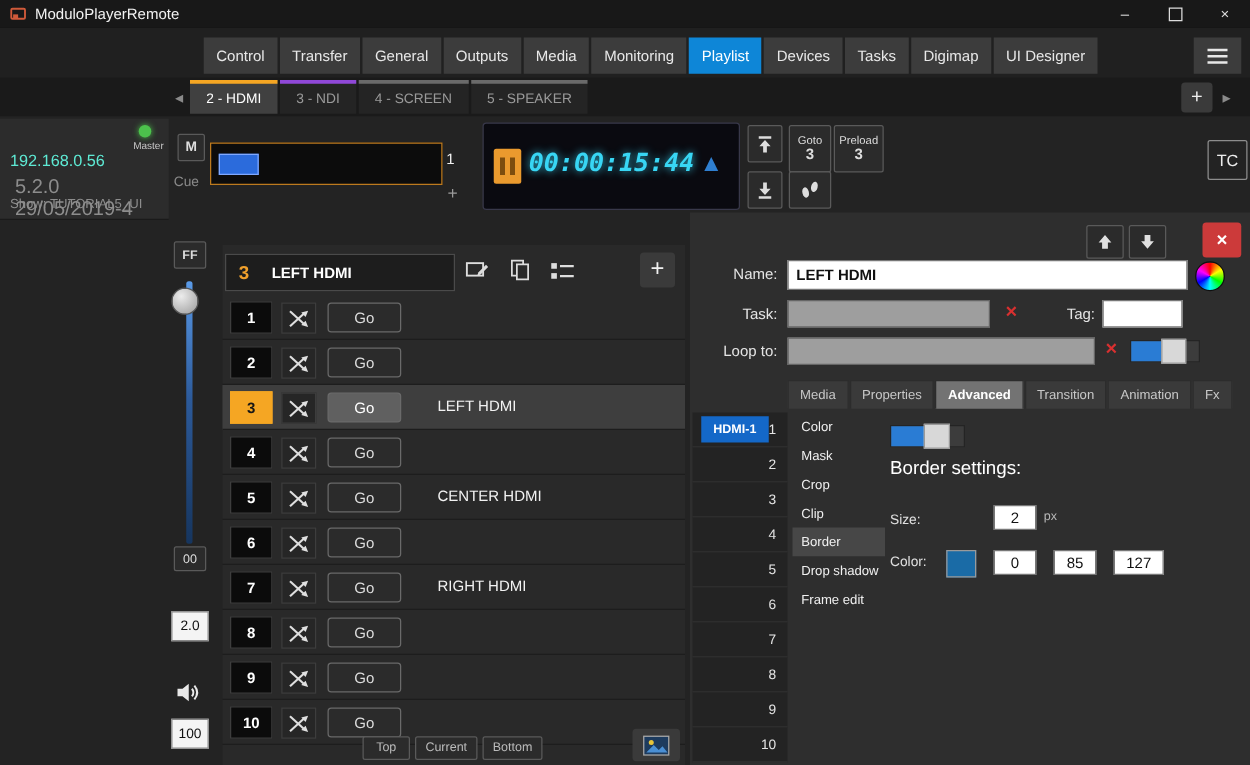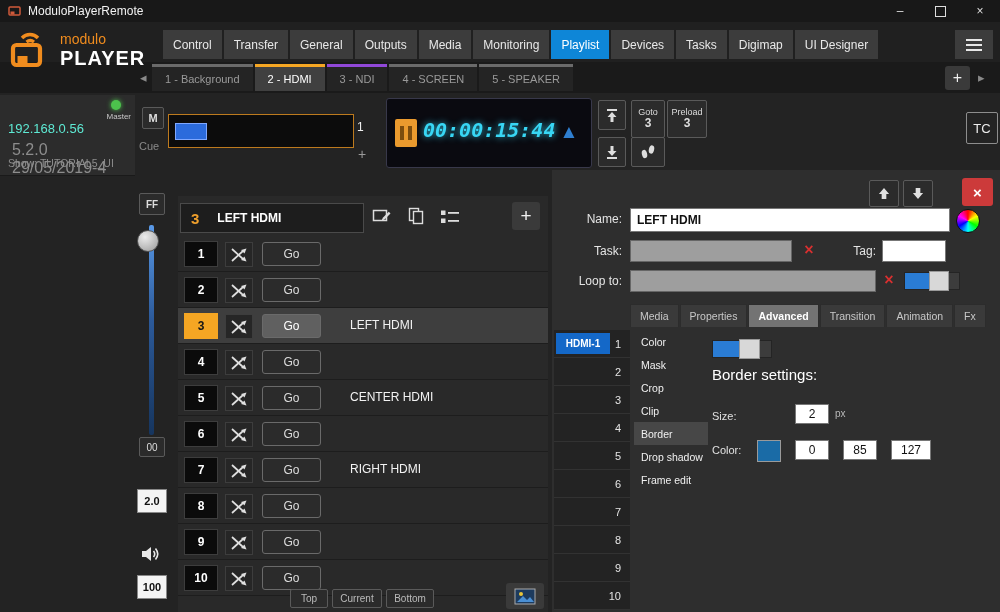--- a/index.html
+++ b/index.html
@@ -41,21 +41,21 @@
   .statuspanel{left:0;top:95px;width:135px;height:80px;background:#2c2c2c;border-bottom:1px solid #1a1a1a}
   .greendot{position:absolute;right:14px;top:5px;width:10px;height:10px;border-radius:50%;
             background:#4cc24c;box-shadow:0 0 5px #4cc24c}
   .masterlbl{position:absolute;right:4px;top:17px;font-size:8px;color:#c8c8c8}
   .ipaddr{position:absolute;left:8px;top:26px;font-size:13px;color:#5eead4}
   .verlbl{position:absolute;left:12px;top:46px;font-size:16px;color:#8d8d8d}
   .showlbl{position:absolute;left:8px;top:62px;font-size:10.5px;color:#8d8d8d}
   
   .btn{background:#2b2b2b;border:1px solid #5a5a5a;color:#ddd;display:flex;align-items:center;
        justify-content:center;border-radius:2px}
-  .whitebtn{background:#f4f4f4;color:#111;border:1px solid #888;border-radius:0;font-weight:bold;
+  .whitebtn{background:#f4f4f4;color:#111;border:1px solid #888;border-radius:0;font-weight:normal;
             display:flex;align-items:center;justify-content:center}
   .fader{left:136px;top:225px;width:30px;height:210px}
   .fadertrack{position:absolute;left:13px;top:0;width:5px;height:210px;border-radius:2px;
               background:linear-gradient(180deg,#5a9ae8 0%,#2c5a9a 45%,#16355e 100%)}
   .faderknob{position:absolute;left:1px;top:5px;width:20px;height:20px;border-radius:50%;
              background:radial-gradient(circle at 35% 30%,#ececec,#9a9a9a);border:1px solid #555}
   
   .cueinput{left:168px;top:114px;width:184px;height:32px;background:#0c0c0c;border:1px solid #bd7a1e}
   .cuechip{position:absolute;left:6px;top:8px;width:30px;height:15px;background:#2b6bdc;border:1px solid #7fa8ff}
   
@@ -114,21 +114,21 @@
   .toggle{position:absolute;width:54px;height:16px;background:#3c3c3c;border:1px solid #242424}
   .toggle .fill{position:absolute;left:0;top:0;width:48%;height:100%;background:#2a7cd4}
   .toggle .knob{position:absolute;left:44%;top:-2px;width:34%;height:18px;background:#d8d8d8;border:1px solid #9a9a9a}
   .etabs{position:absolute;left:78px;top:134px;display:flex}
   .etab{height:22px;padding:0 9px;background:#3a3a3a;color:#c8c8c8;font-size:10.5px;display:flex;
         align-items:center;margin-right:1px;border:1px solid #2c2c2c;border-bottom:none}
   .etab.active{background:#737373;color:#fff;font-weight:bold}
   .layers{position:absolute;left:2px;top:160px;width:76px}
   .layerrow{height:28px;background:#232323;border-bottom:1px solid #323232;display:flex;align-items:center;
             justify-content:flex-end;padding-right:9px;font-size:11px;color:#e4e4e4;box-sizing:border-box}
-  .layerrow.first{justify-content:space-between;padding-left:2px}
+  .layerrow.first{padding-left:2px}
   .layerchip{width:54px;height:21px;background:#1468c8;color:#fff;font-size:10px;font-weight:bold;
              display:flex;align-items:center;justify-content:center}
   .pmenu{position:absolute;left:82px;top:160px;width:74px}
   .menuitem{height:23px;display:flex;align-items:center;padding-left:7px;font-size:10.5px;color:#f0f0f0;
             box-sizing:border-box}
   .menuitem.selected{background:#474747}
   .bordertitle{position:absolute;left:160px;top:196px;font-size:15px;color:#fff}
   .slabel{position:absolute;font-size:11px;color:#e0e0e0}
   .ninput{text-align:center;height:20px}
   .swatch{position:absolute;left:205px;top:270px;width:22px;height:20px;background:#1a6ba6;border:1px solid #9a9a9a}
@@ -171,43 +171,28 @@
   </div>
   <div class="abs menubtn">
     <i></i>
       <i></i>
       <i></i>
   </div>
 
   <div class="abs pltabrow"></div>
   <span class="abs scrollarr" style="left:140px;top:70px">◂</span>
   <div class="abs pltabs">
-    <span class="pltab">1 - Background</span>
     <span class="pltab active">2 - HDMI</span>
     <span class="pltab ndi">3 - NDI</span>
     <span class="pltab">4 - SCREEN</span>
     <span class="pltab">5 - SPEAKER</span>
   </div>
   <div class="abs addpl">+</div>
   <span class="abs scrollarr" style="left:978px;top:70px">▸</span>
 
-  <div class="abs logo">
-    <span>
-      <svg width="46" height="44" viewBox="0 0 46 44">
-        <path d="M14 12 A11 11 0 0 1 30 12" stroke="#f08c1e" stroke-width="3.4" fill="none"></path>
-        <path d="M18.5 16 A6 6 0 0 1 26 16" stroke="#f08c1e" stroke-width="3.2" fill="none"></path>
-        <rect x="5" y="19" width="27" height="20" rx="3.5" fill="none" stroke="#f08c1e" stroke-width="4.2"></rect>
-        <rect x="9.5" y="30" width="10" height="7" fill="#f08c1e"></rect>
-      </svg>
-    </span>
-    <span class="logotext">
-      <span class="logo-l1">modulo</span>
-      <span class="logo-l2">PLAYER</span>
-    </span>
-  </div>
 
   <div class="abs statuspanel">
     <span class="greendot"></span>
     <span class="masterlbl">Master</span>
     <span class="ipaddr">192.168.0.56</span>
     <span class="verlbl">5.2.0 29/05/2019-4</span>
     <span class="showlbl">Show: TUTORIAL5_UI</span>
   </div>
 
   <div class="abs btn" style="left:139px;top:193px;width:24px;height:20px;font-size:10px;font-weight:bold">FF</div>

